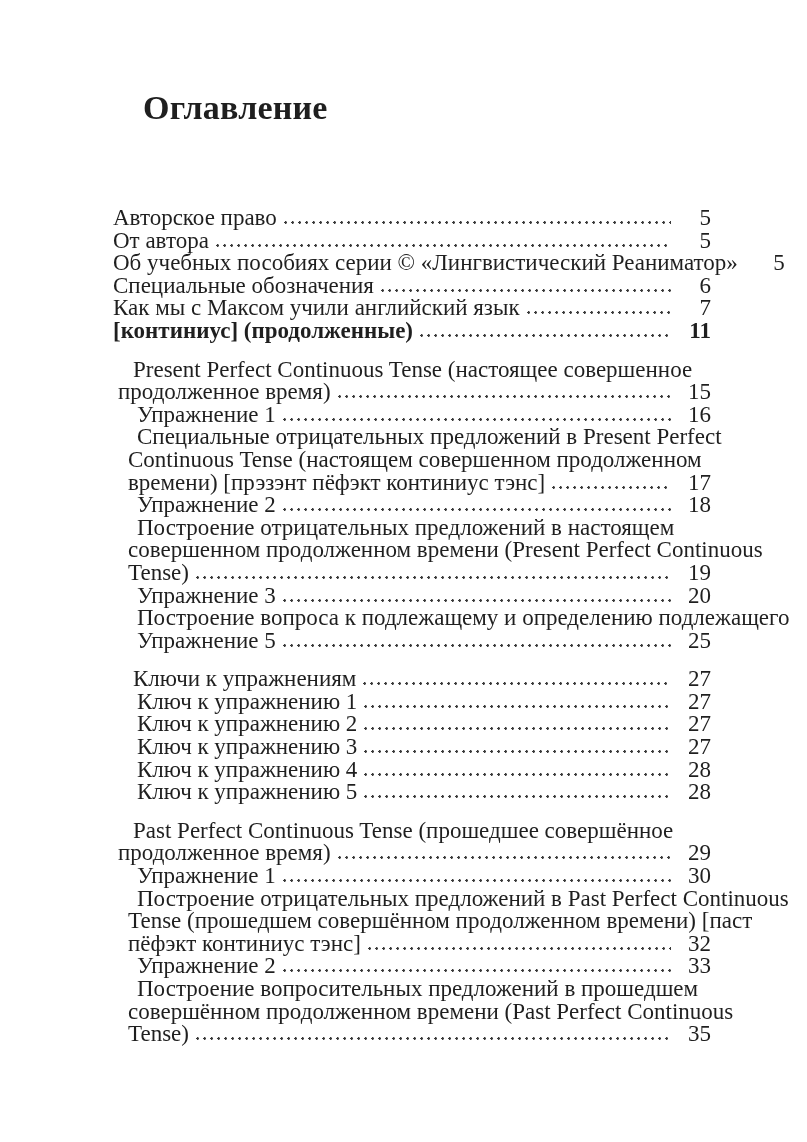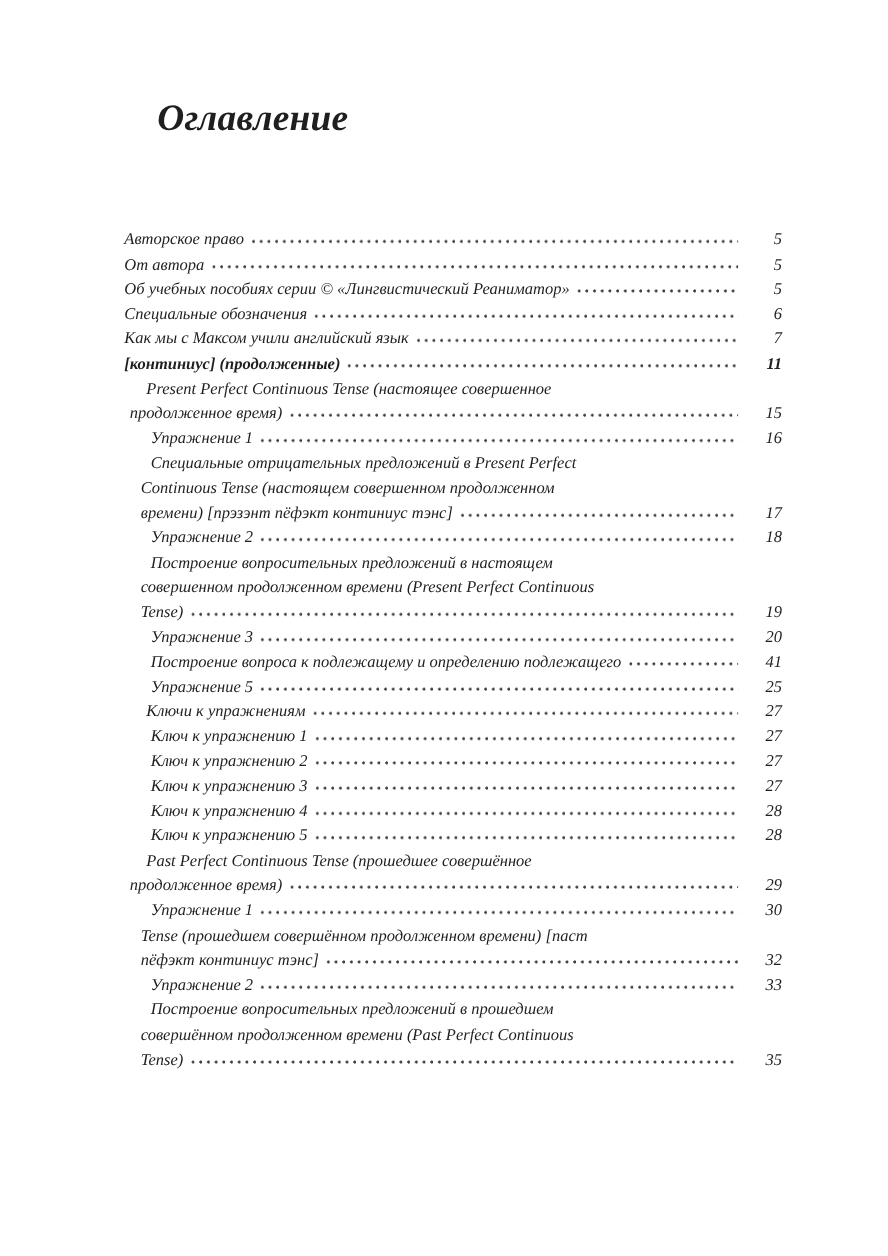--- a/index.html
+++ b/index.html
@@ -7,36 +7,35 @@
     width: 807px; height: 1142px;
     background: #ffffff;
     font-family: "Liberation Serif", "DejaVu Serif", serif;
     color: #1f1f1f;
     overflow: hidden;
   }
   .page {
     box-sizing: border-box;
     width: 807px; height: 1142px;
     padding: 88px 96px 0 113px;
-    font-style: italic;
   }
   .title {
     font-size: 34px;
     font-weight: bold;
     line-height: 40px;
     margin: 0 0 79px 30px;
     letter-spacing: 0.2px;
   }
-  .toc { font-size: 15px; line-height: 22.6px; }
+  .toc { font-size: 23px; line-height: 22.6px; }
   .entry { margin: 0; }
   .entry.bold { font-weight: bold; }
   .line { white-space: nowrap; }
   .level-0 .line { padding-left: 0; }
   .level-1 .line { padding-left: 5px; }
-  .level-1 .line.first { padding-left: 20px; }
+  .level-1 .line.first { padding-left: 20px; margin-top: 16px; }
   .level-2 .line { padding-left: 15px; }
   .level-2 .line.first { padding-left: 24px; }
   .line.last { display: flex; align-items: baseline; }
   .txt { white-space: nowrap; flex: 0 0 auto; }
   .dots {
     flex: 1 1 auto;
     min-width: 0;
     height: 5px;
     margin: 0 14px 0 7px;
     background-image: radial-gradient(circle at 1.6px 2.5px, #3a3a3a 1.15px, rgba(0,0,0,0) 1.5px);
@@ -124,21 +123,21 @@
         </div>
       </div>
       <div class="entry level-2">
         <div class="line first last">
           <span class="txt">Упражнение 2</span>
           <span class="dots"></span>
           <span class="num">18</span>
         </div>
       </div>
       <div class="entry level-2">
-        <div class="line first">Построение вопросительных предложений в настоящем</div>
+        <div class="line first">Построение отрицательных предложений в настоящем</div>
         <div class="line">совершенном продолженном времени (Present Perfect Continuous</div>
         <div class="line last">
           <span class="txt">Tense)</span>
           <span class="dots"></span>
           <span class="num">19</span>
         </div>
       </div>
       <div class="entry level-2">
         <div class="line first last">
           <span class="txt">Упражнение 3</span>
@@ -211,20 +210,21 @@
         </div>
       </div>
       <div class="entry level-2">
         <div class="line first last">
           <span class="txt">Упражнение 1</span>
           <span class="dots"></span>
           <span class="num">30</span>
         </div>
       </div>
       <div class="entry level-2">
+        <div class="line first">Построение отрицательных предложений в Past Perfect Continuous</div>
         <div class="line">Tense (прошедшем совершённом продолженном времени) [паст</div>
         <div class="line last">
           <span class="txt">пёфэкт континиус тэнс]</span>
           <span class="dots"></span>
           <span class="num">32</span>
         </div>
       </div>
       <div class="entry level-2">
         <div class="line first last">
           <span class="txt">Упражнение 2</span>

